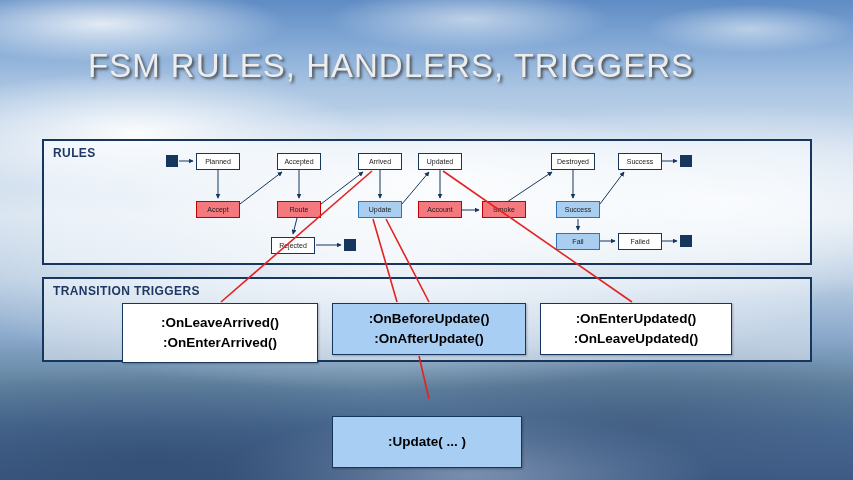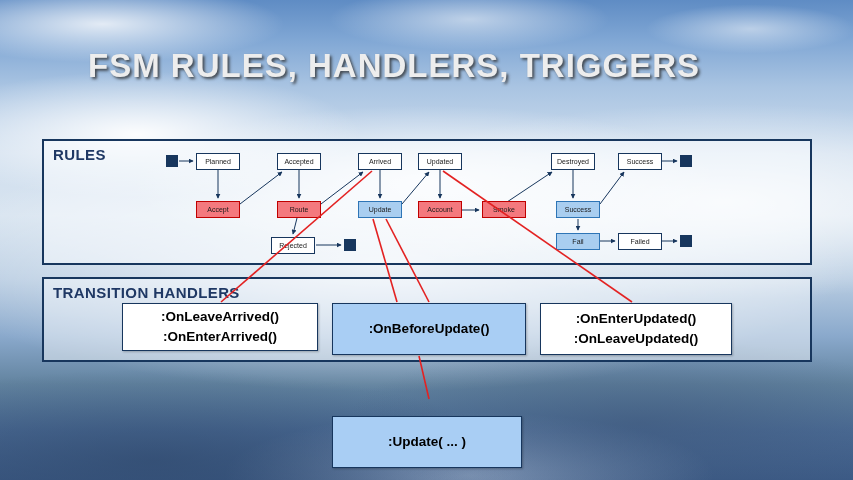--- a/index.html
+++ b/index.html
@@ -16,36 +16,36 @@
       radial-gradient(ellipse 520px 140px at 85% 42%,rgba(255,255,255,0.80), transparent 70%),
       radial-gradient(ellipse 620px 170px at 45% 55%,rgba(255,255,255,0.75), transparent 75%),
       radial-gradient(ellipse 420px 120px at 75% 88%,rgba(60,85,120,0.55),  transparent 70%),
       radial-gradient(ellipse 520px 130px at 18% 96%,rgba(45,70,105,0.60),  transparent 70%),
       radial-gradient(ellipse 350px 90px  at 55% 99%,rgba(200,215,235,0.50),transparent 70%),
       linear-gradient(180deg,#5f8cc4 0%,#7fa6d4 8%,#a9c4e2 18%,#cfdeee 32%,#d8e4f0 45%,#b9cde2 58%,#8aa9cc 70%,#62839f 80%,#4a6a94 90%,#3c5a85 100%);
   }
 
   .title {
     position:absolute; left:88px; top:47px;
-    font-size:33px; font-weight:bold; letter-spacing:1px;
+    font-size:33px; font-weight:normal; letter-spacing:1px;
     color:#ededed; text-shadow:2px 2px 3px rgba(45,45,45,0.8);
     white-space:nowrap; z-index:2;
   }
 
   .panel {
     position:absolute; left:42px; width:770px;
     border:2px solid #17365d; background:rgba(250,252,255,0.48);
     z-index:1;
   }
   .panel-rules    { top:139px; height:126px; }
   .panel-handlers { top:277px; height:85px;  }
   .panel-triggers { top:374px; height:85px;  }
   .panel-title {
     position:absolute; left:9px; top:5px;
-    font-size:15px; font-weight:bold; letter-spacing:0.4px; color:#1f3864;
+    font-size:12px; font-weight:bold; letter-spacing:0.4px; color:#1f3864;
   }
 
   svg.layer { position:absolute; left:0; top:0; width:853px; height:480px; pointer-events:none; }
   #diagram-arrows { z-index:3; }
   #red-connectors { z-index:7; }
 
   .node {
     position:absolute; width:44px; height:17px; z-index:4;
     display:flex; align-items:center; justify-content:center;
     font-size:7px; color:#1a1a1a; background:#fff; border:1px solid #17365d;
@@ -69,21 +69,21 @@
 <body>
 
 <div class="slide">
 
   <h1 class="title">FSM RULES, HANDLERS, TRIGGERS</h1>
 
   <section class="panel panel-rules">
     <div class="panel-title">RULES</div>
   </section>
   <section class="panel panel-handlers">
-    <div class="panel-title">TRANSITION HANDLERS</div>
+    <div class="panel-title">TRANSITION TRIGGERS</div>
   </section>
 
   <svg class="layer" id="diagram-arrows">
     <defs>
       <marker id="arrow" viewBox="0 0 8 8" refX="7" refY="4" markerWidth="5" markerHeight="5" orient="auto-start-reverse">
         <path d="M0,0 L8,4 L0,8 z" fill="#17365d"></path>
       </marker>
     </defs>
     <g stroke="#17365d" stroke-width="1" fill="none">
       <path d="M179,161 L193,161" marker-end="url(#arrow)"></path>
@@ -121,26 +121,27 @@
   <div class="node red" style="left:196px;top:201px">Accept</div>
   <div class="node red" style="left:277px;top:201px">Route</div>
   <div class="node blue" style="left:358px;top:201px">Update</div>
   <div class="node red" style="left:418px;top:201px">Account</div>
   <div class="node red" style="left:482px;top:201px">Smoke</div>
   <div class="node blue" style="left:556px;top:201px">Success</div>
   <div class="node" style="left:271px;top:237px">Rejected</div>
   <div class="node blue" style="left:556px;top:233px">Fail</div>
   <div class="node" style="left:618px;top:233px">Failed</div>
 
-  <div class="cbox" style="left:122px;top:303px;width:196px;height:48px">
+  <div class="cbox" style="left:122px;top:303px;width:196px;height:60px">
     <span>:OnLeaveArrived()</span>
     <span>:OnEnterArrived()</span>
   </div>
   <div class="cbox blue" style="left:332px;top:303px;width:194px;height:52px">
     <span>:OnBeforeUpdate()</span>
+    <span>:OnAfterUpdate()</span>
   </div>
   <div class="cbox" style="left:540px;top:303px;width:192px;height:52px">
     <span>:OnEnterUpdated()</span>
     <span>:OnLeaveUpdated()</span>
   </div>
 
   <div class="cbox blue" style="left:332px;top:416px;width:190px;height:52px">
     <span>:Update( ... )</span>
   </div>
 

